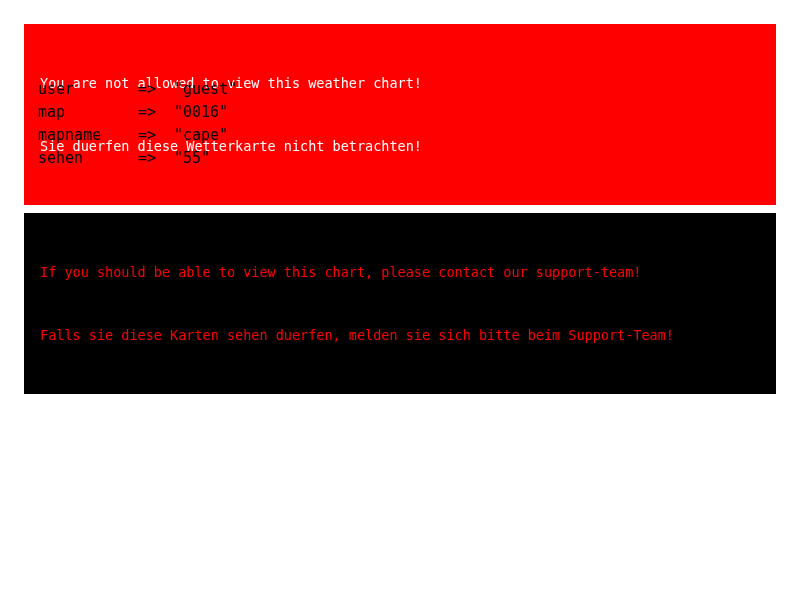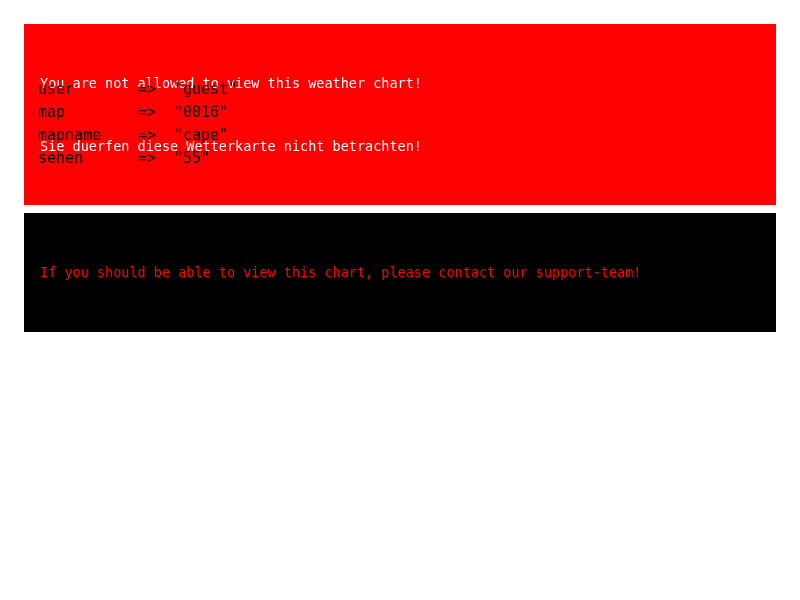--- a/index.html
+++ b/index.html
@@ -106,19 +106,20 @@
       <tr>
         <td class="k">sehen</td>
         <td class="a">=&gt;</td>
         <td class="v">"55"</td>
       </tr>
     </tbody>
   </table>
 
   <div class="banner banner-info">
     <span class="line">If you should be able to view this chart, please contact our support-team!</span>
+    <span class="line">Falls sie diese Karten sehen duerfen, melden sie sich bitte beim Support-Team!</span>
   </div>
 
   <div class="footer">
     <a href="#">support@weather365.net</a>
   </div>
 
 </div>
 
 </body></html>

